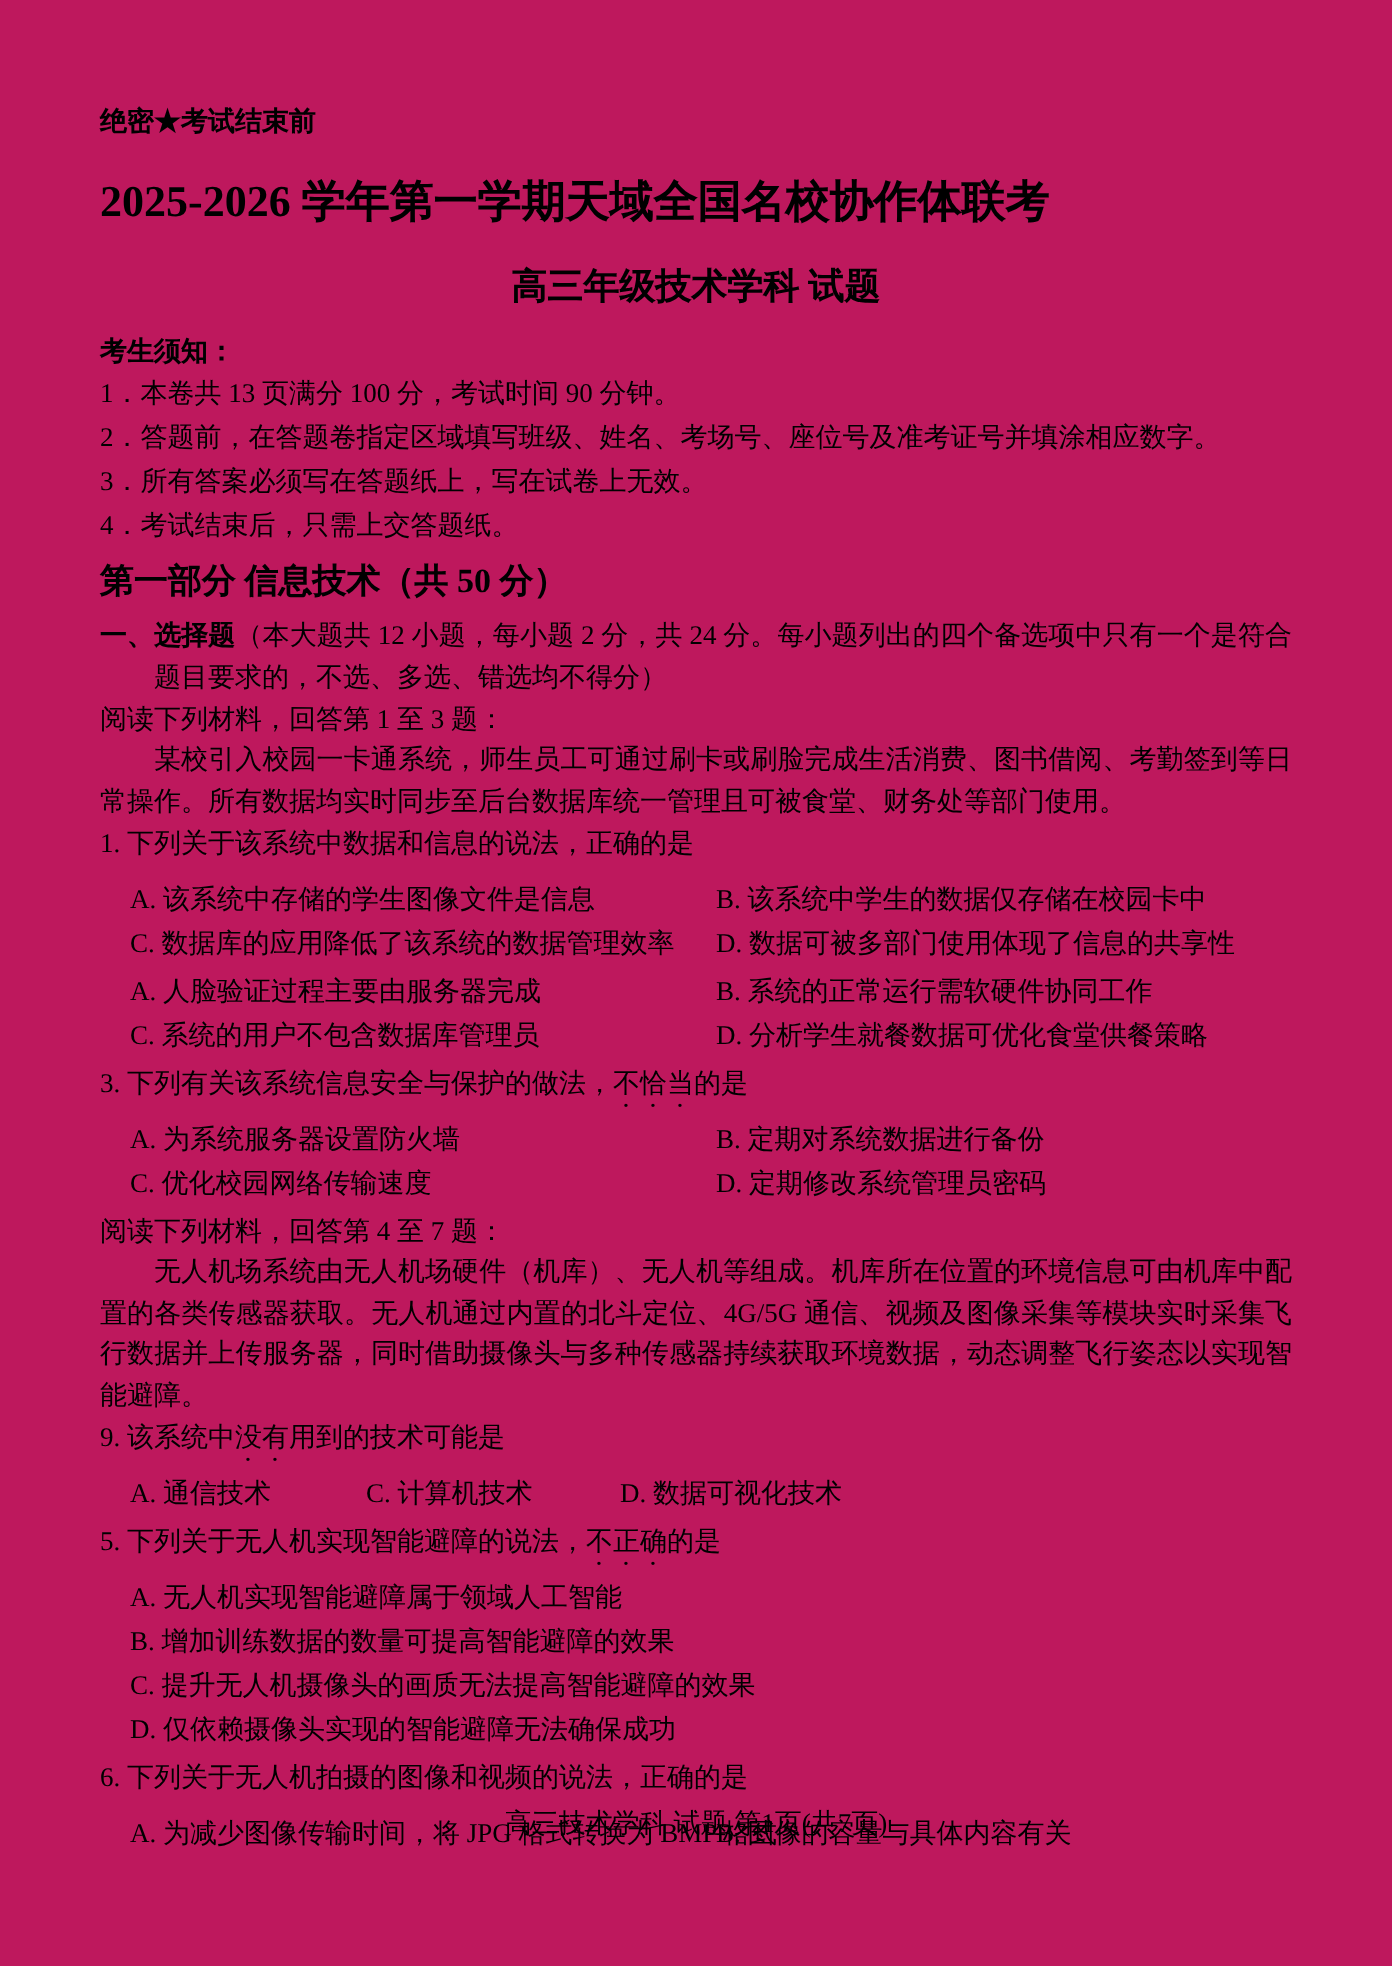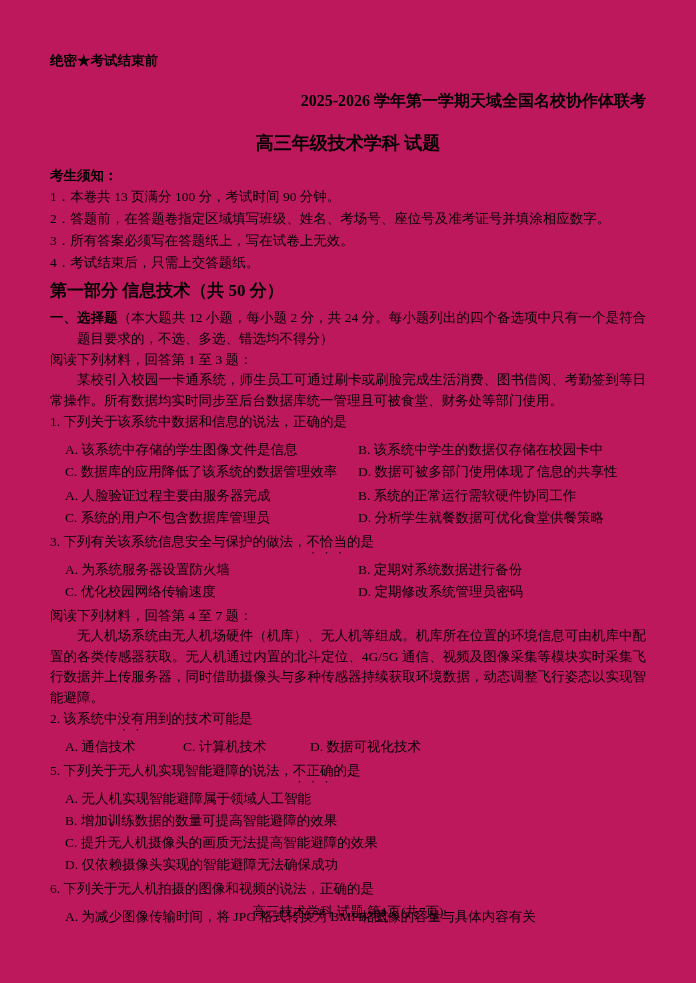--- a/index.html
+++ b/index.html
@@ -6,21 +6,21 @@
   .page {
     width:696px; height:983px; box-sizing:border-box;
     background:#be185d; color:#000000;
     font-family:"Liberation Serif","DejaVu Serif",serif;
     font-size:13.5px; line-height:21px;
     padding:50px 50px 0 50px;
     position:relative; overflow:hidden;
   }
   .secret { font-weight:bold; }
   .title {
-    text-align:right; font-weight:bold; font-size:16px; line-height:30px;
+    text-align:left; font-weight:bold; font-size:22px; line-height:30px;
     margin:15px 0 0 0;
   }
   .subtitle {
     text-align:center; font-weight:bold; font-size:18px; line-height:26px;
     margin:14px 0 0 0;
   }
   .notice-title { font-weight:bold; margin-top:9px; }
   .notice-item { line-height:22px; }
   .section-title {
     font-weight:bold; font-size:17px; line-height:24px;
@@ -104,21 +104,21 @@
       <span class="opt">B. 定期对系统数据进行备份</span>
       <span class="opt">C. 优化校园网络传输速度</span>
       <span class="opt">D. 定期修改系统管理员密码</span>
     </div>
   </div>
 
   <div class="read-note">阅读下列材料，回答第 4 至 7 题：</div>
   <p class="material">无人机场系统由无人机场硬件（机库）、无人机等组成。机库所在位置的环境信息可由机库中配置的各类传感器获取。无人机通过内置的北斗定位、4G/5G 通信、视频及图像采集等模块实时采集飞行数据并上传服务器，同时借助摄像头与多种传感器持续获取环境数据，动态调整飞行姿态以实现智能避障。</p>
 
   <div class="question">
-    <div class="stem"><span>2. 该系统中</span><span class="emph">没有</span><span>用到的技术可能是</span></div>
+    <div class="stem"><span>9. 该系统中</span><span class="emph">没有</span><span>用到的技术可能是</span></div>
     <div class="options cols-4">
       <span class="opt">A. 通信技术</span>
       <span class="opt">C. 计算机技术</span>
       <span class="opt">D. 数据可视化技术</span>
     </div>
   </div>
 
   <div class="question">
     <div class="stem"><span>5. 下列关于无人机实现智能避障的说法，</span><span class="emph">不正确</span><span>的是</span></div>
     <div class="options cols-1">

